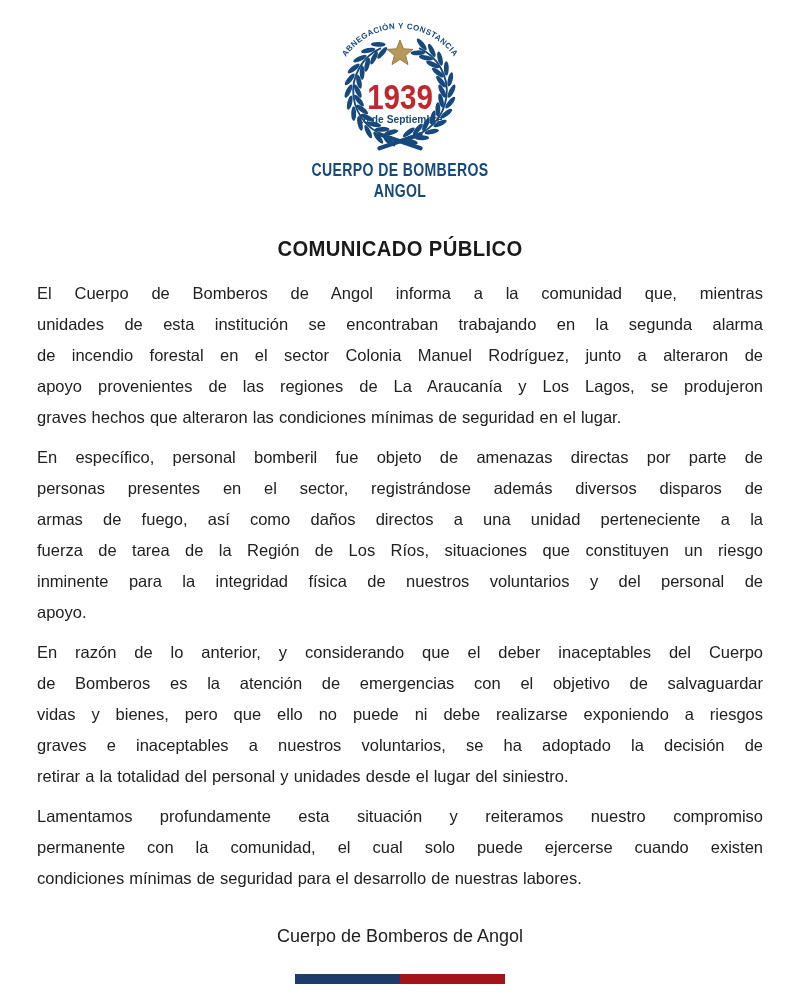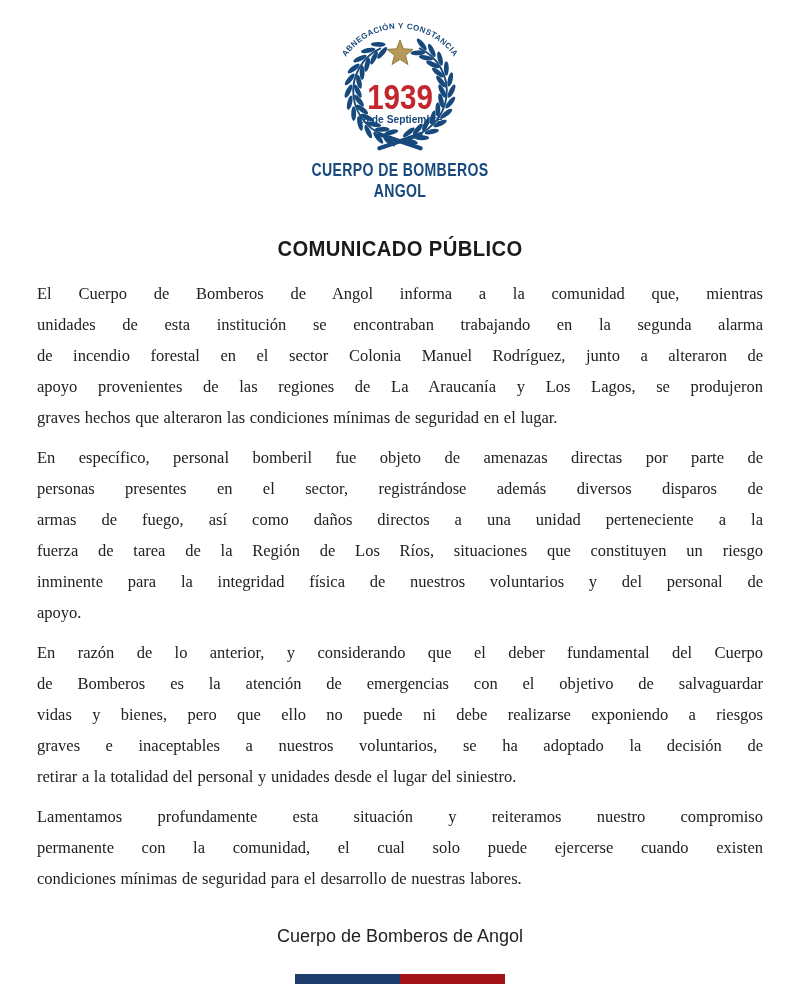--- a/index.html
+++ b/index.html
@@ -48,21 +48,20 @@
     margin:16px auto 0;
     font-size:16.5px;
     line-height:31px;
     color:var(--ink);
   }
   .para{margin-bottom:9px;}
   .line{
     text-align:justify;
     text-align-last:justify;
     word-spacing:0.5px;
-    font-family:Liberation Serif, serif;
   }
   .line.last{text-align-last:left;}
   .sig{
     margin-top:32px;
     text-align:center;
     font-size:18px;
     color:var(--ink);
   }
   .flag{
     margin:27px auto 0;
@@ -185,21 +184,21 @@
       </div>
       <div class="para">
         <div class="line">En específico, personal bomberil fue objeto de amenazas directas por parte de</div>
         <div class="line">personas presentes en el sector, registrándose además diversos disparos de</div>
         <div class="line">armas de fuego, así como daños directos a una unidad perteneciente a la</div>
         <div class="line">fuerza de tarea de la Región de Los Ríos, situaciones que constituyen un riesgo</div>
         <div class="line">inminente para la integridad física de nuestros voluntarios y del personal de</div>
         <div class="line last">apoyo.</div>
       </div>
       <div class="para">
-        <div class="line">En razón de lo anterior, y considerando que el deber fundamental del Cuerpo</div>
+        <div class="line">En razón de lo anterior, y considerando que el deber inaceptables del Cuerpo</div>
         <div class="line">de Bomberos es la atención de emergencias con el objetivo de salvaguardar</div>
         <div class="line">vidas y bienes, pero que ello no puede ni debe realizarse exponiendo a riesgos</div>
         <div class="line">graves e inaceptables a nuestros voluntarios, se ha adoptado la decisión de</div>
         <div class="line last">retirar a la totalidad del personal y unidades desde el lugar del siniestro.</div>
       </div>
       <div class="para">
         <div class="line">Lamentamos profundamente esta situación y reiteramos nuestro compromiso</div>
         <div class="line">permanente con la comunidad, el cual solo puede ejercerse cuando existen</div>
         <div class="line last">condiciones mínimas de seguridad para el desarrollo de nuestras labores.</div>
       </div>

